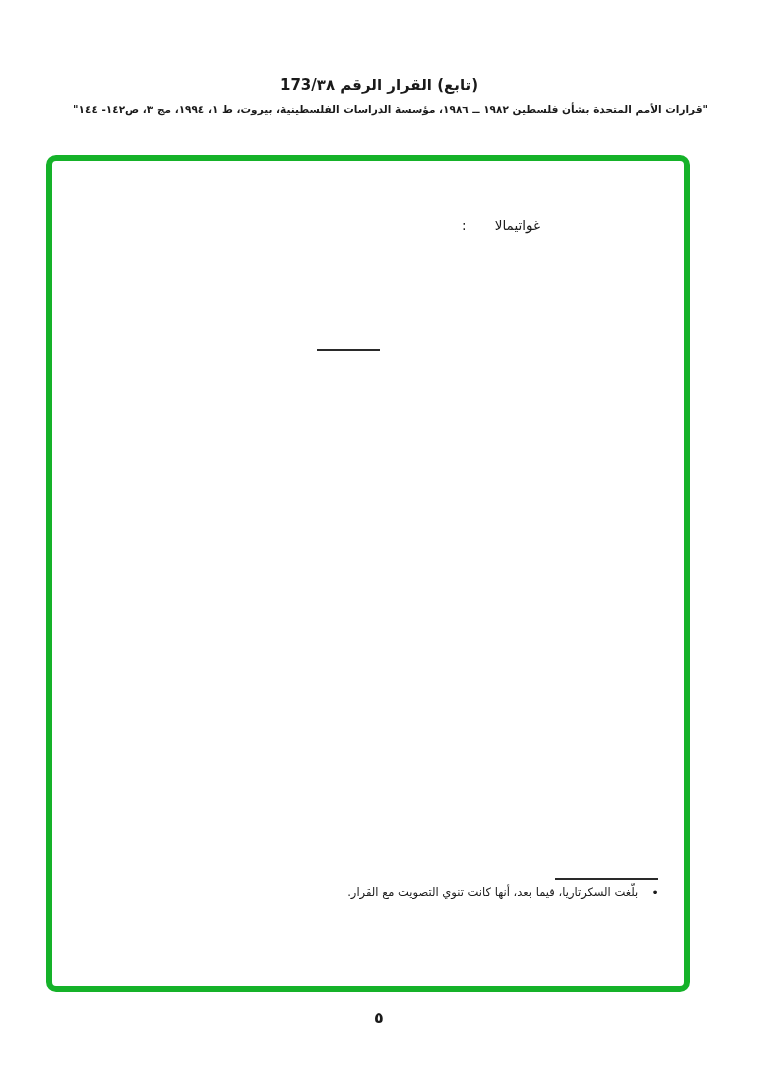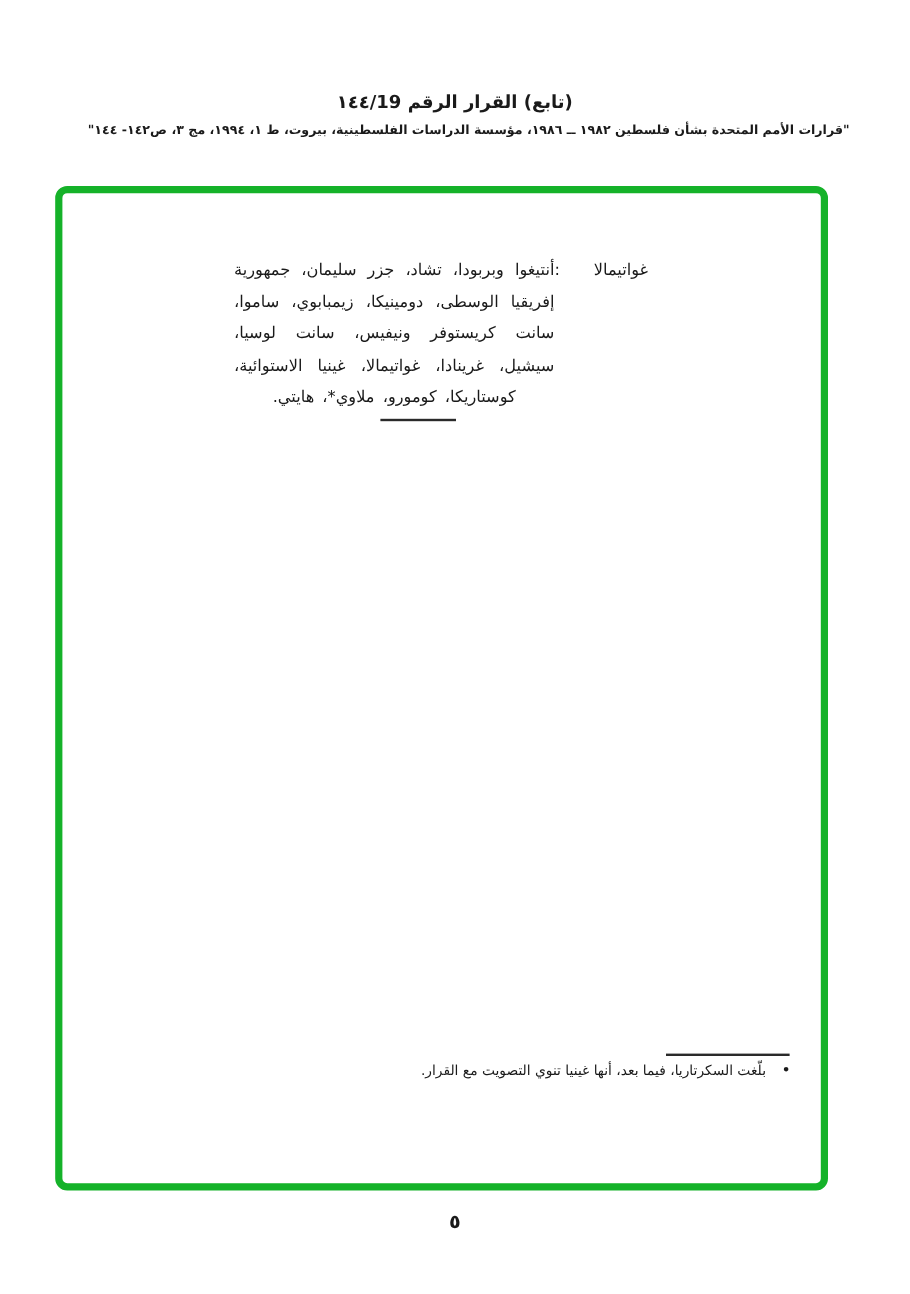--- a/index.html
+++ b/index.html
@@ -61,36 +61,35 @@
     font-size:13px;line-height:1;
   }
   .page-num{
     position:absolute;top:1008px;left:0;width:758px;
     text-align:center;font-weight:bold;font-size:16px;
   }
 </style>
 </head>
 <body style="color: rgb(26, 26, 26);">
 
-<div class="hdr-title">(تابع) القرار الرقم 19‏/‏١٤٤</div>
+<div class="hdr-title">(تابع) القرار الرقم ٣٨‏/‏173</div>
 
 <div class="hdr-source">"قرارات الأمم المتحدة بشأن فلسطين ١٩٨٢ ــ ١٩٨٦، مؤسسة الدراسات الفلسطينية، بيروت، ط ١، ١٩٩٤، مج ٣، ص١٤٢- ١٤٤"</div>
 
 <div class="frame"></div>
 
 <div class="para">
   <div class="label-cell">
     <span>غواتيمالا</span>
     <span>:</span>
   </div>
-  <div class="text-cell">أنتيغوا وبربودا، تشاد، جزر سليمان، جمهورية إفريقيا الوسطى، دومينيكا، زيمبابوي، ساموا، سانت كريستوفر ونيفيس، سانت لوسيا، سيشيل، غرينادا، غواتيمالا، غينيا الاستوائية، كوستاريكا، كومورو، ملاوي*، هايتي.</div>
 </div>
 
 <div class="mid-rule"></div>
 
 <div class="foot-rule"></div>
 
 <div class="footnote">
   <span class="bullet">•</span>
-  <span>بلّغت السكرتاريا، فيما بعد، أنها غينيا تنوي التصويت مع القرار.</span>
+  <span>بلّغت السكرتاريا، فيما بعد، أنها كانت تنوي التصويت مع القرار.</span>
 </div>
 
 <div class="page-num">٥</div>
 
 </body></html>

